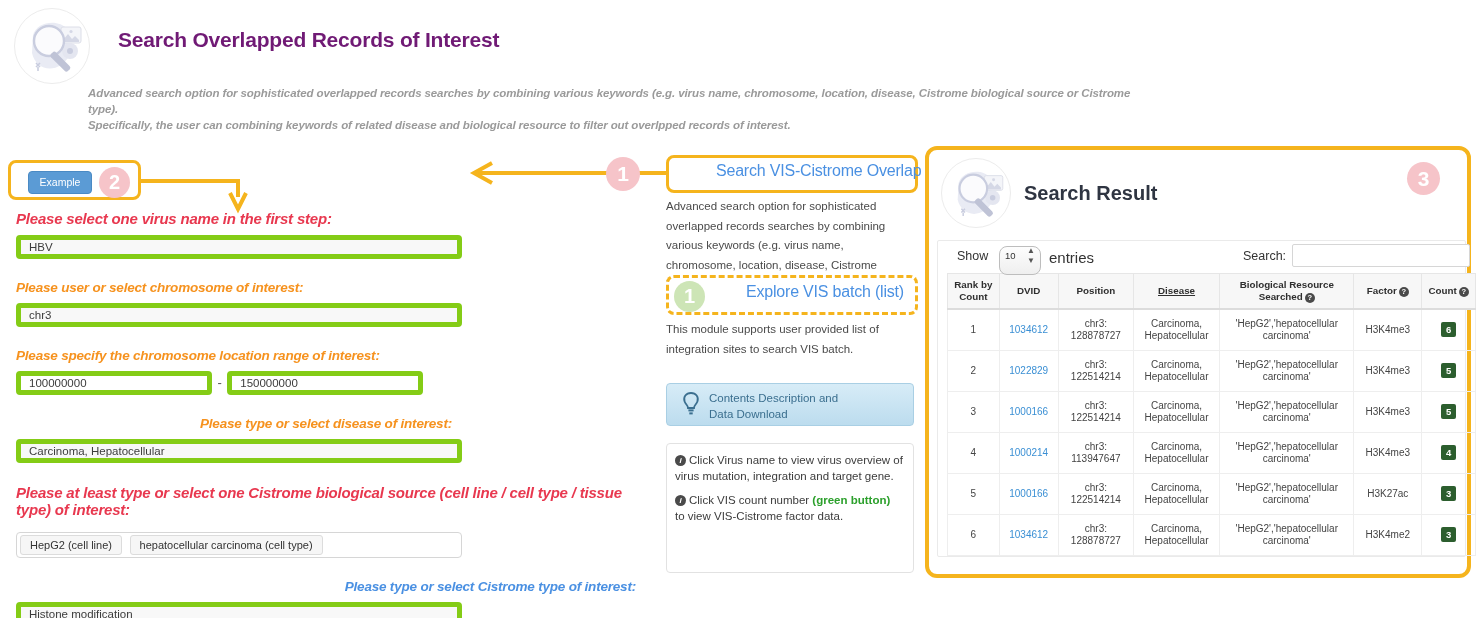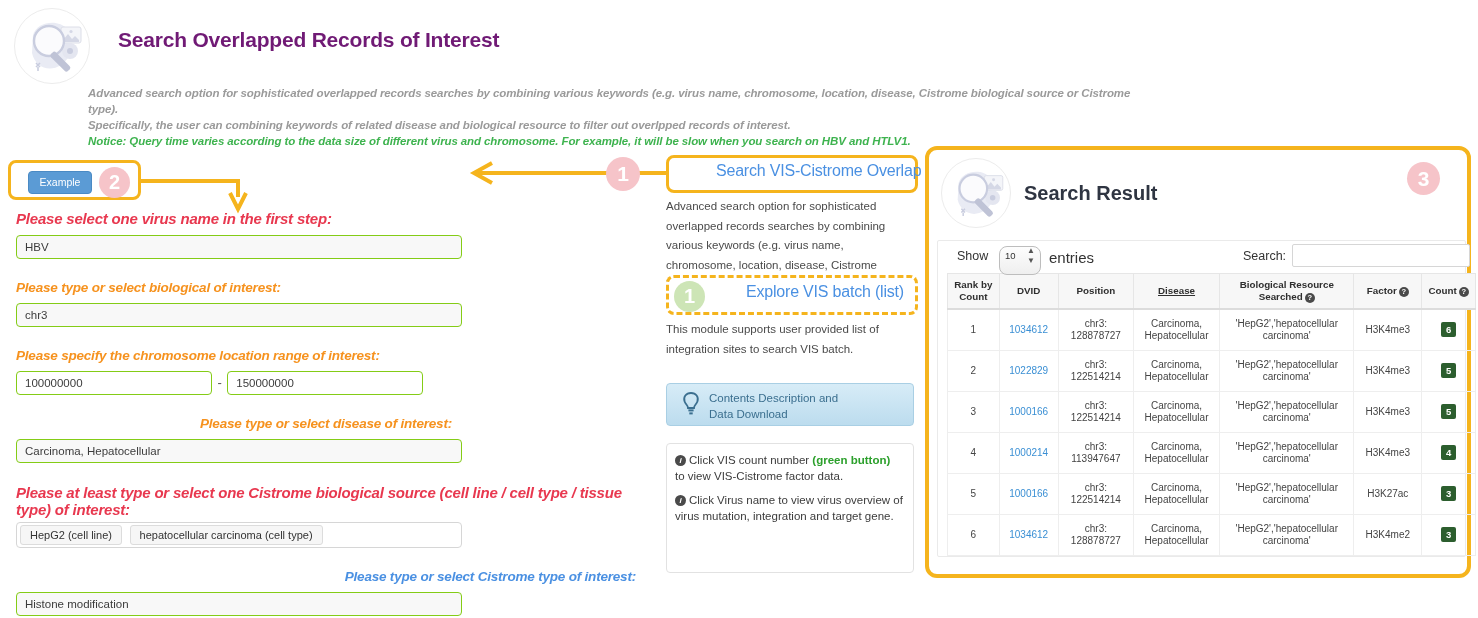--- a/index.html
+++ b/index.html
@@ -57,21 +57,21 @@
 
   .field-label {
     font-style:italic; font-weight:bold; font-size:13.5px;
     letter-spacing:-0.2px; margin:0;
   }
   .lbl-red { color:#e8384f; font-size:15px; }
   .lbl-orange { color:#f6921e; }
   .lbl-blue { color:#4a90e2; }
 
   .txt-input {
-    width:446px; height:24px; border:1px solid #84cc16; border-radius:4px;
+    width:446px; height:24px; border:5px solid #84cc16; border-radius:4px;
     background:#f8f8f8; font-size:11.5px; color:#3c3c3c;
     padding:0 8px; line-height:22px; font-family:"Liberation Sans", sans-serif;
   }
   .txt-input.small { width:196px; background:#fff; }
   .range-dash { display:inline-block; width:8px; text-align:center; color:#555; }
 
   .token-box {
     width:446px; height:26px; border:1px solid #d6d6d6; border-radius:4px;
     background:#fff; padding:2px 3px; white-space:nowrap;
   }
@@ -228,54 +228,53 @@
       <circle cx="34" cy="32" r="15" fill="#fbfbfd" stroke="#c9cddf" stroke-width="2.4"></circle>
       <rect x="42" y="41" width="7" height="24" rx="2.5" transform="rotate(-45 45 53)" fill="#bfc3d6"></rect>
       <path d="M21 54 l4 4 M25 54 l-4 4" stroke="#c9cddf" stroke-width="1.6" fill="none"></path>
       <path d="M23 58 v4" stroke="#c9cddf" stroke-width="1.6"></path>
     </svg>
   </div>
   <div id="page-title">Search Overlapped Records of Interest</div>
   <div id="desc-block">
     <div class="desc-line">Advanced search option for sophisticated overlapped records searches by combining various keywords (e.g. virus name, chromosome, location, disease, Cistrome biological source or Cistrome type).</div>
     <div class="desc-line">Specifically, the user can combining keywords of related disease and biological resource to filter out overlpped records of interest.</div>
-    <div class="desc-line notice">Notice: Query time varies according to the data size of different virus and chromosome. For example, it will be slow when you search on HBV and HTLV1.</div>
   </div>
 </div>
 
 <div id="form-col">
 
   <div id="example-box">
     <div id="example-btn">Example</div>
     <div id="badge-2">2</div>
   </div>
   <svg id="elbow-2">
     <path d="M0 18 H100 V34" stroke="#f5b41d" stroke-width="4" fill="none"></path>
     <path d="M92 30 L100 46 L108 30" stroke="#f5b41d" stroke-width="4" fill="none"></path>
   </svg>
 
   <div style="position:absolute; left:16px; top:50px; width:620px;">
     <div class="field-label lbl-red">Please select one virus name in the first step:</div>
     <input class="txt-input" style="margin-top: 8px;" value="HBV">
 
-    <div class="field-label lbl-orange" style="margin-top:21px;">Please type or select biological of interest:</div>
+    <div class="field-label lbl-orange" style="margin-top:21px;">Please user or select chromosome of interest:</div>
     <input class="txt-input" style="margin-top: 8px;" value="chr3">
 
     <div class="field-label lbl-orange" style="margin-top:21px;">Please specify the chromosome location range of interest:</div>
     <div style="margin-top:8px;">
       <input class="txt-input small" value="100000000" style="">
       <span class="range-dash">-</span>
       <input class="txt-input small" value="150000000" style="">
     </div>
 
     <div class="field-label lbl-orange" style="margin-top:21px;text-align:center;">Please type or select disease of interest:</div>
     <input class="txt-input" style="margin-top: 8px;" value="Carcinoma, Hepatocellular">
 
     <div class="field-label lbl-red" style="margin-top:21px;">Please at least type or select one Cistrome biological source (cell line / cell type / tissue type) of interest:</div>
-    <div class="token-box" style="margin-top:4px;">
+    <div class="token-box" style="margin-top:14px;">
       <span class="token">HepG2 (cell line)</span>
       <span class="token">hepatocellular carcinoma (cell type)</span>
     </div>
 
     <div class="field-label lbl-blue" style="margin-top:21px;text-align:right;">Please type or select Cistrome type of interest:</div>
     <input class="txt-input" style="margin-top: 8px;" value="Histone modification">
 
     
   </div>
 </div>
@@ -321,24 +320,24 @@
       <rect x="8.3" y="20.4" width="3.4" height="2" fill="#3b6f8f"></rect>
     </svg>
     <div class="cb-text">
       <div>Contents Description and</div>
       <div>Data Download</div>
     </div>
   </div>
 
   <div id="tips-box">
     <div class="tip">
+      <span class="i-badge">i</span><span>Click Virus name to view virus overview of virus mutation, integration and target gene.</span>
+    </div>
+    <div class="tip">
       <span class="i-badge">i</span><span>Click VIS count number </span><span class="green-bold">(green button)</span><span> to view VIS-Cistrome factor data.</span>
-    </div>
-    <div class="tip">
-      <span class="i-badge">i</span><span>Click Virus name to view virus overview of virus mutation, integration and target gene.</span>
     </div>
   </div>
 </div>
 
 <div id="result-panel">
   <div id="result-logo">
     <svg width="70" height="70" viewBox="0 0 76 76">
       <path d="M18 26 C22 12, 44 10, 52 20 C60 30, 58 48, 46 56 C34 64, 20 58, 17 44 Z" fill="#e9ebf4"></path>
       <rect x="46" y="18" width="20" height="16" rx="2" fill="#f4f5f9" stroke="#dcdee8" stroke-width="1"></rect>
       <path d="M48 31 l5 -6 l4 5 l3 -3 l4 4 v2 h-16 z" fill="#d5d8e6"></path>

